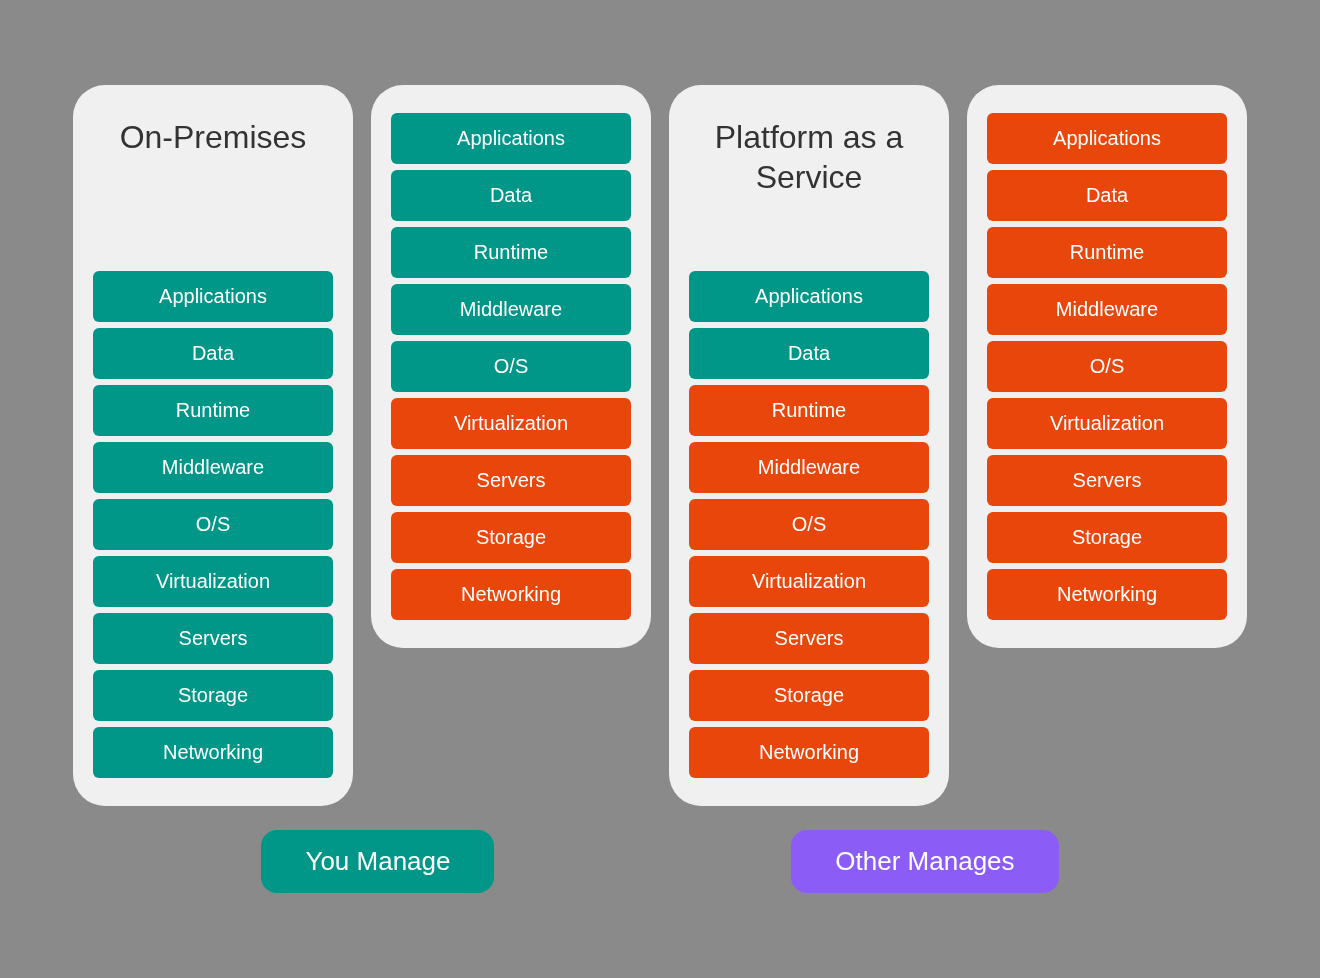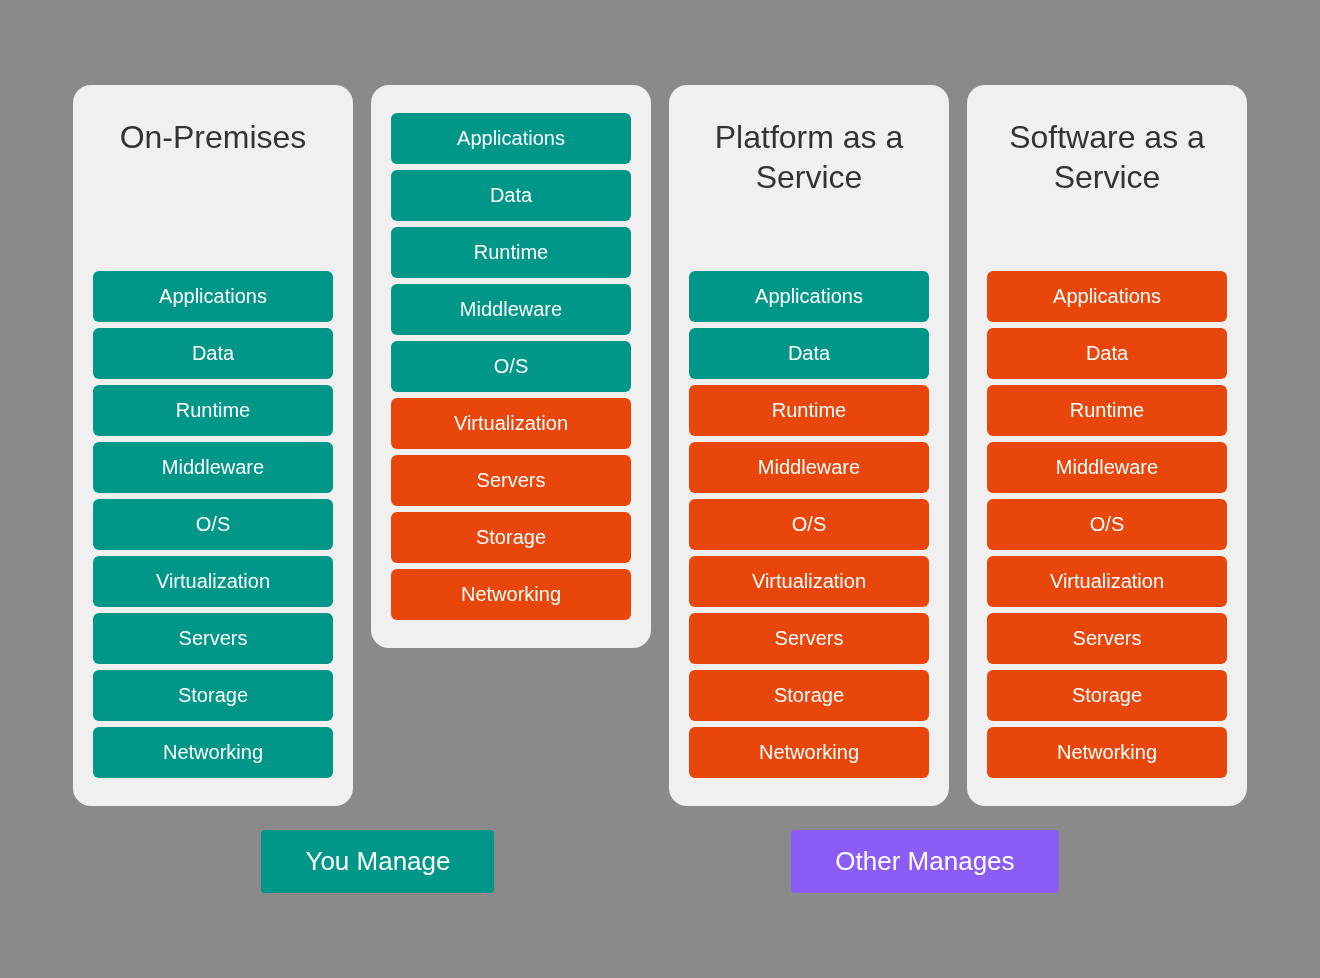--- a/index.html
+++ b/index.html
@@ -23,21 +23,21 @@
     }
 
     .columns-row {
       display: flex;
       gap: 18px;
       align-items: flex-start;
     }
 
     .column {
       background-color: #f0f0f0;
-      border-radius: 18px;
+      border-radius: 32px;
       width: 280px;
       padding: 28px 20px 28px 20px;
       display: flex;
       flex-direction: column;
       align-items: center;
       gap: 8px;
     }
 
     .column-title {
       font-size: 32px;
@@ -78,21 +78,21 @@
     }
 
     .legend-row {
       display: flex;
       width: 100%;
       justify-content: space-around;
       padding: 0 40px;
     }
 
     .legend-btn {
-      border-radius: 4px;
+      border-radius: 16px;
       color: #fff;
       font-size: 26px;
       font-weight: 500;
       padding: 16px 44px;
       border: none;
       cursor: pointer;
     }
 
     .legend-btn.teal {
       background-color: #009688;
@@ -143,21 +143,20 @@
           <div class="stack-item orange">Runtime</div>
           <div class="stack-item orange">Middleware</div>
           <div class="stack-item orange">O/S</div>
           <div class="stack-item orange">Virtualization</div>
           <div class="stack-item orange">Servers</div>
           <div class="stack-item orange">Storage</div>
           <div class="stack-item orange">Networking</div>
         </div>
       </div>
       <div class="column">
-        <div class="column-title">Software as a Service</div>
         <div class="stack">
           <div class="stack-item orange">Applications</div>
           <div class="stack-item orange">Data</div>
           <div class="stack-item orange">Runtime</div>
           <div class="stack-item orange">Middleware</div>
           <div class="stack-item orange">O/S</div>
           <div class="stack-item orange">Virtualization</div>
           <div class="stack-item orange">Servers</div>
           <div class="stack-item orange">Storage</div>
           <div class="stack-item orange">Networking</div>

